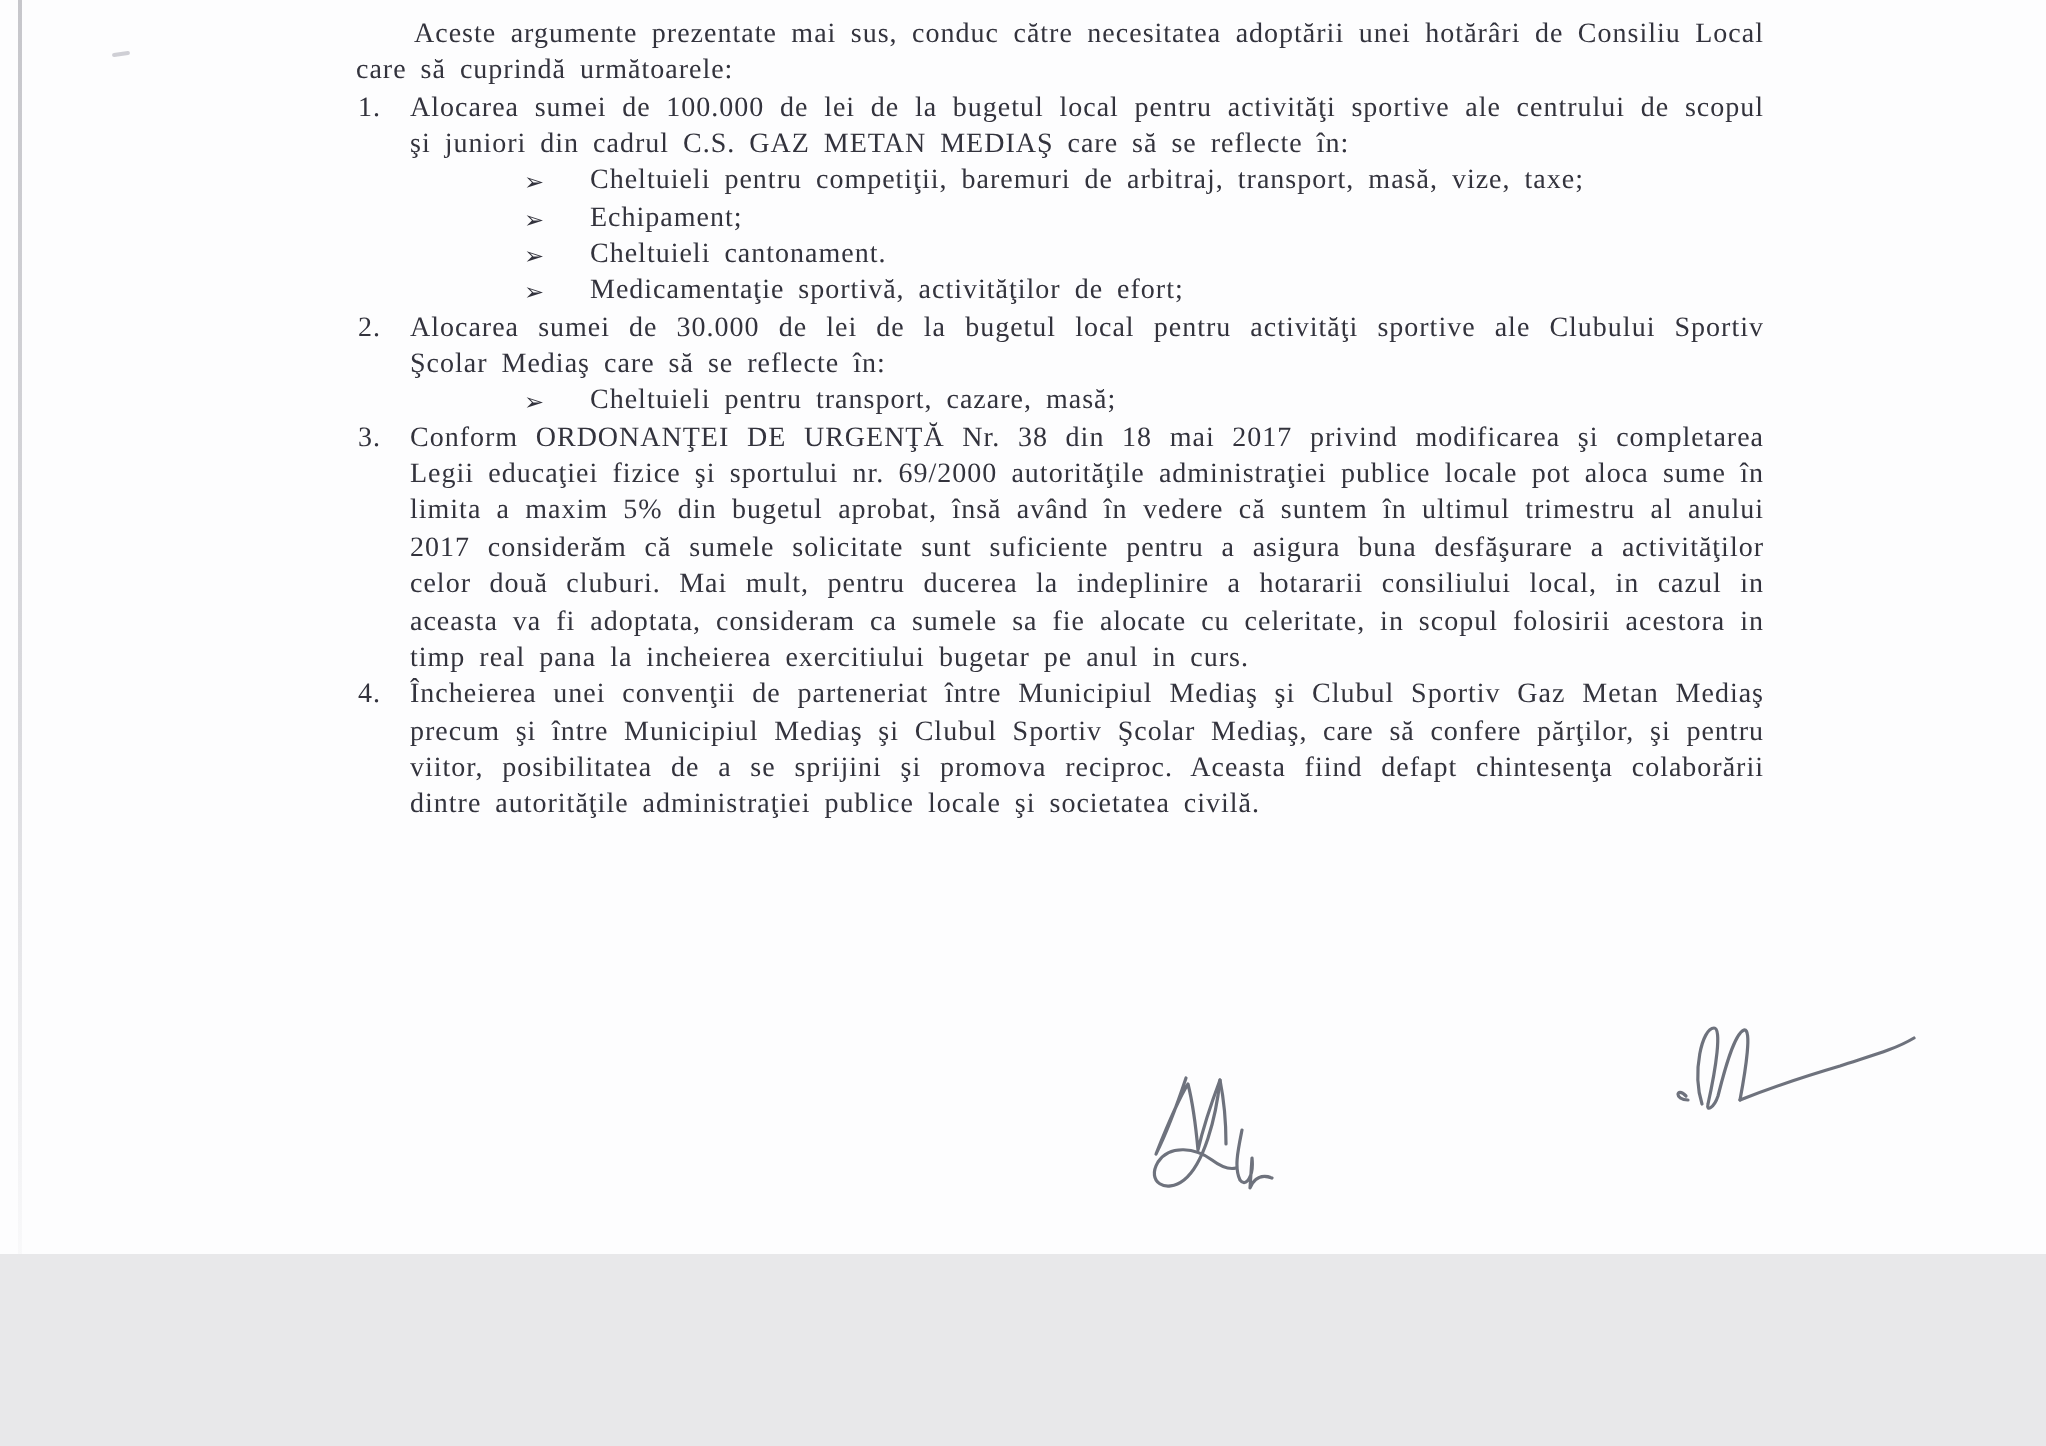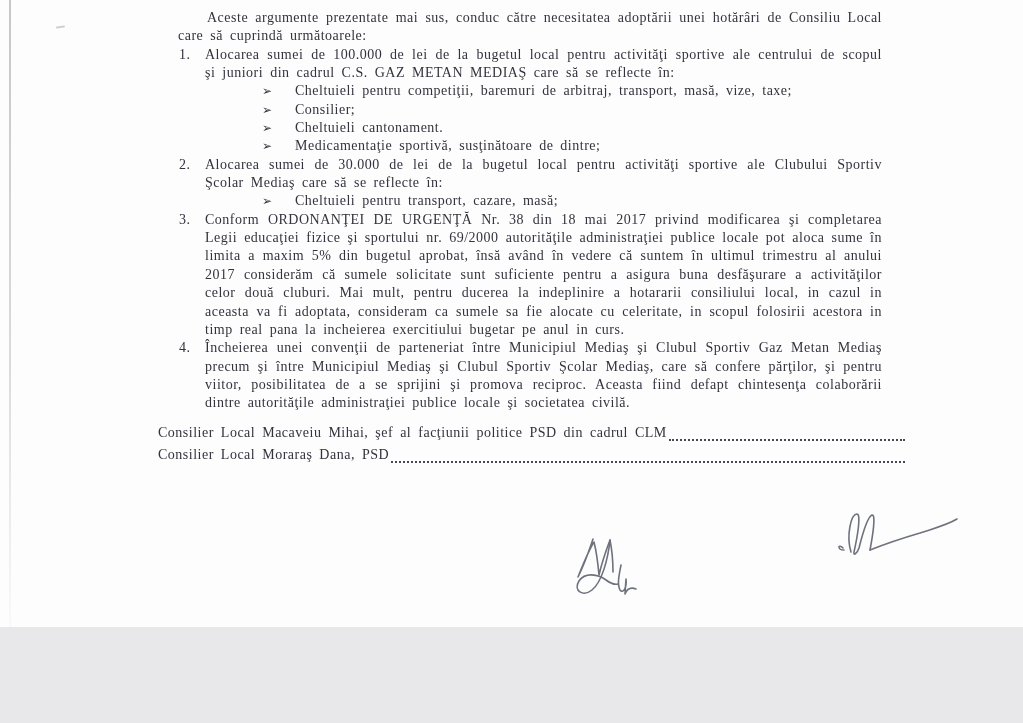--- a/index.html
+++ b/index.html
@@ -66,29 +66,29 @@
     <div class="item">
       <span class="num">1.</span>
       <span>Alocarea sumei de 100.000 de lei de la bugetul local pentru activităţi sportive ale centrului de scopul şi juniori din cadrul C.S. GAZ METAN MEDIAŞ care să se reflecte în:</span>
       <ul class="blist">
         <li>
           <span class="arrow">➢</span>
           <span>Cheltuieli pentru competiţii, baremuri de arbitraj, transport, masă, vize, taxe;</span>
         </li>
         <li>
           <span class="arrow">➢</span>
-          <span>Consilier;</span>
+          <span>Echipament;</span>
         </li>
         <li>
           <span class="arrow">➢</span>
           <span>Cheltuieli cantonament.</span>
         </li>
         <li>
           <span class="arrow">➢</span>
-          <span>Medicamentaţie sportivă, susţinătoare de dintre;</span>
+          <span>Medicamentaţie sportivă, activităţilor de efort;</span>
         </li>
       </ul>
     </div>
 
     <div class="item">
       <span class="num">2.</span>
       <span>Alocarea sumei de 30.000 de lei de la bugetul local pentru activităţi sportive ale Clubului Sportiv Şcolar Mediaş care să se reflecte în:</span>
       <ul class="blist">
         <li>
           <span class="arrow">➢</span>
@@ -101,30 +101,20 @@
       <span class="num">3.</span>
       <span>Conform ORDONANŢEI DE URGENŢĂ Nr. 38 din 18 mai 2017 privind modificarea şi completarea Legii educaţiei fizice şi sportului nr. 69/2000 autorităţile administraţiei publice locale pot aloca sume în limita a maxim 5% din bugetul aprobat, însă având în vedere că suntem în ultimul trimestru al anului 2017 considerăm că sumele solicitate sunt suficiente pentru a asigura buna desfăşurare a activităţilor celor două cluburi. Mai mult, pentru ducerea la indeplinire a hotararii consiliului local, in cazul in aceasta va fi adoptata, consideram ca sumele sa fie alocate cu celeritate, in scopul folosirii acestora in timp real pana la incheierea exercitiului bugetar pe anul in curs.</span>
     </div>
 
     <div class="item">
       <span class="num">4.</span>
       <span>Încheierea unei convenţii de parteneriat între Municipiul Mediaş şi Clubul Sportiv Gaz Metan Mediaş precum şi între Municipiul Mediaş şi Clubul Sportiv Şcolar Mediaş, care să confere părţilor, şi pentru viitor, posibilitatea de a se sprijini şi promova reciproc. Aceasta fiind defapt chintesenţa colaborării dintre autorităţile administraţiei publice locale şi societatea civilă.</span>
     </div>
 
 
-    <div class="sigblock">
-      <div class="sigline">
-        <span>Consilier Local Macaveiu Mihai, şef al facţiunii politice PSD din cadrul CLM</span>
-        <span class="leader"></span>
-      </div>
-      <div class="sigline">
-        <span>Consilier Local Moraraş Dana, PSD</span>
-        <span class="leader"></span>
-      </div>
-    </div>
 
   </div>
 
   <svg class="sig sig-mid" width="92" height="64" viewBox="0 0 92 64">
     <path d="M 30 8 C 26 20 21 34 15 46 C 21 31 27 17 31 11 C 33 19 35 33 36 44 C 39 31 44 17 47 9 C 49 19 50 31 50 41"></path>
     <path d="M 47 9 C 45 28 39 51 29 59 C 20 66 10 60 16 50 C 22 41 35 43 43 49 C 47 52 51 54 55 53"></path>
     <path d="M 58 34 C 56 44 54 53 57 59 C 60 63 64 57 63 48 L 62 63 C 64 58 68 56 73 58"></path>
   </svg>
 
   <svg class="sig sig-right" width="132" height="58" viewBox="0 0 132 58">

